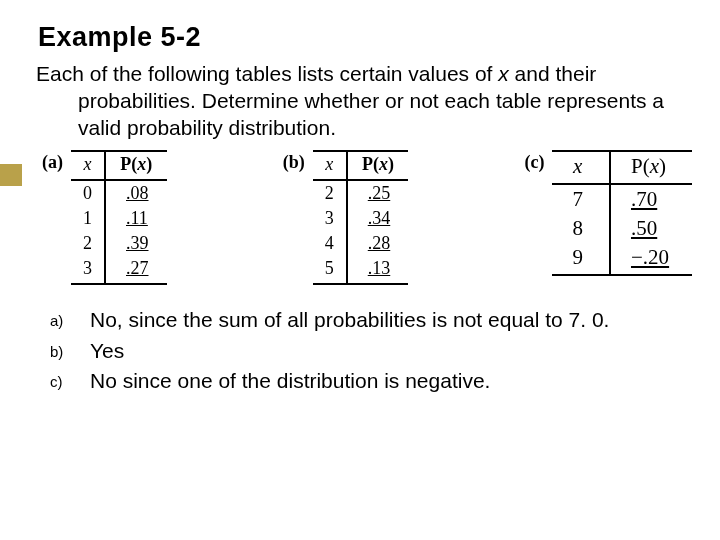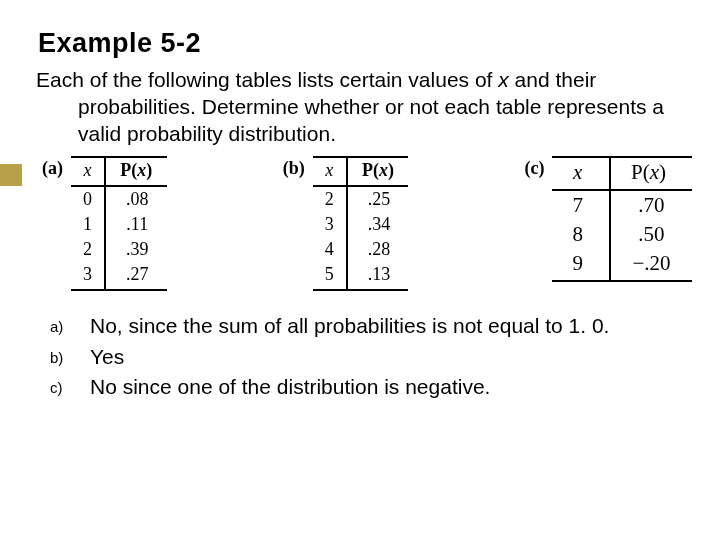--- a/index.html
+++ b/index.html
@@ -22,21 +22,21 @@
     left: 0;
     top: 164px;
     width: 22px;
     height: 22px;
     background: #b9a14a;
   }
   .title {
     font-size: 27px;
     font-weight: 700;
     letter-spacing: 0.5px;
-    margin: 18px 0 8px 8px;
+    margin: 12px 0 8px 8px;
     font-family: Verdana, Arial, sans-serif;
   }
   .prompt {
     font-size: 21px;
     line-height: 1.28;
     margin: 0 0 4px 6px;
     padding-left: 0;
   }
   .prompt .ind { display: block; padding-left: 42px; text-indent: -42px; }
   .prompt .italx { font-style: italic; }
@@ -64,21 +64,21 @@
   }
   table.mini th.px { font-style: normal; }
   table.mini th.px i { font-style: italic; }
   table.mini td {
     padding: 2px 12px;
     text-align: center;
   }
   table.mini td.xcol { border-right: 2px solid #000; text-align: center; }
   table.mini th.xcol { border-right: 2px solid #000; }
   table.mini tr.last td { border-bottom: 2px solid #000; padding-bottom: 4px; }
-  table.mini td.pcol { text-align: center; padding-right: 18px; padding-left: 20px; }
+  table.mini td.pcol { text-align: left; padding-right: 18px; padding-left: 20px; text-decoration: underline; }
   .big table.mini th, .big table.mini td { font-size: 21px; padding-left: 20px; padding-right: 26px; }
   .big table.mini td.pcol { padding-right: 20px; }
   .answers {
     font-size: 21px;
     margin: 0 8px 0 20px;
   }
   .answers .row { display: flex; align-items: flex-start; margin-bottom: 4px; }
   .answers .mk {
     width: 40px;
     flex: 0 0 40px;
@@ -182,21 +182,21 @@
             </tr>
       </tbody>
         </table>
     </div>
 
   </div>
 
   <div class="answers">
     <div class="row">
       <div class="mk">a)</div>
-      <div class="txt">No, since the sum of all probabilities is not equal to 1. 0.</div>
+      <div class="txt">No, since the sum of all probabilities is not equal to 7. 0.</div>
     </div>
     <div class="row">
       <div class="mk">b)</div>
       <div class="txt">Yes</div>
     </div>
     <div class="row">
       <div class="mk">c)</div>
       <div class="txt">No since one of the distribution is negative.</div>
     </div>
   </div>

